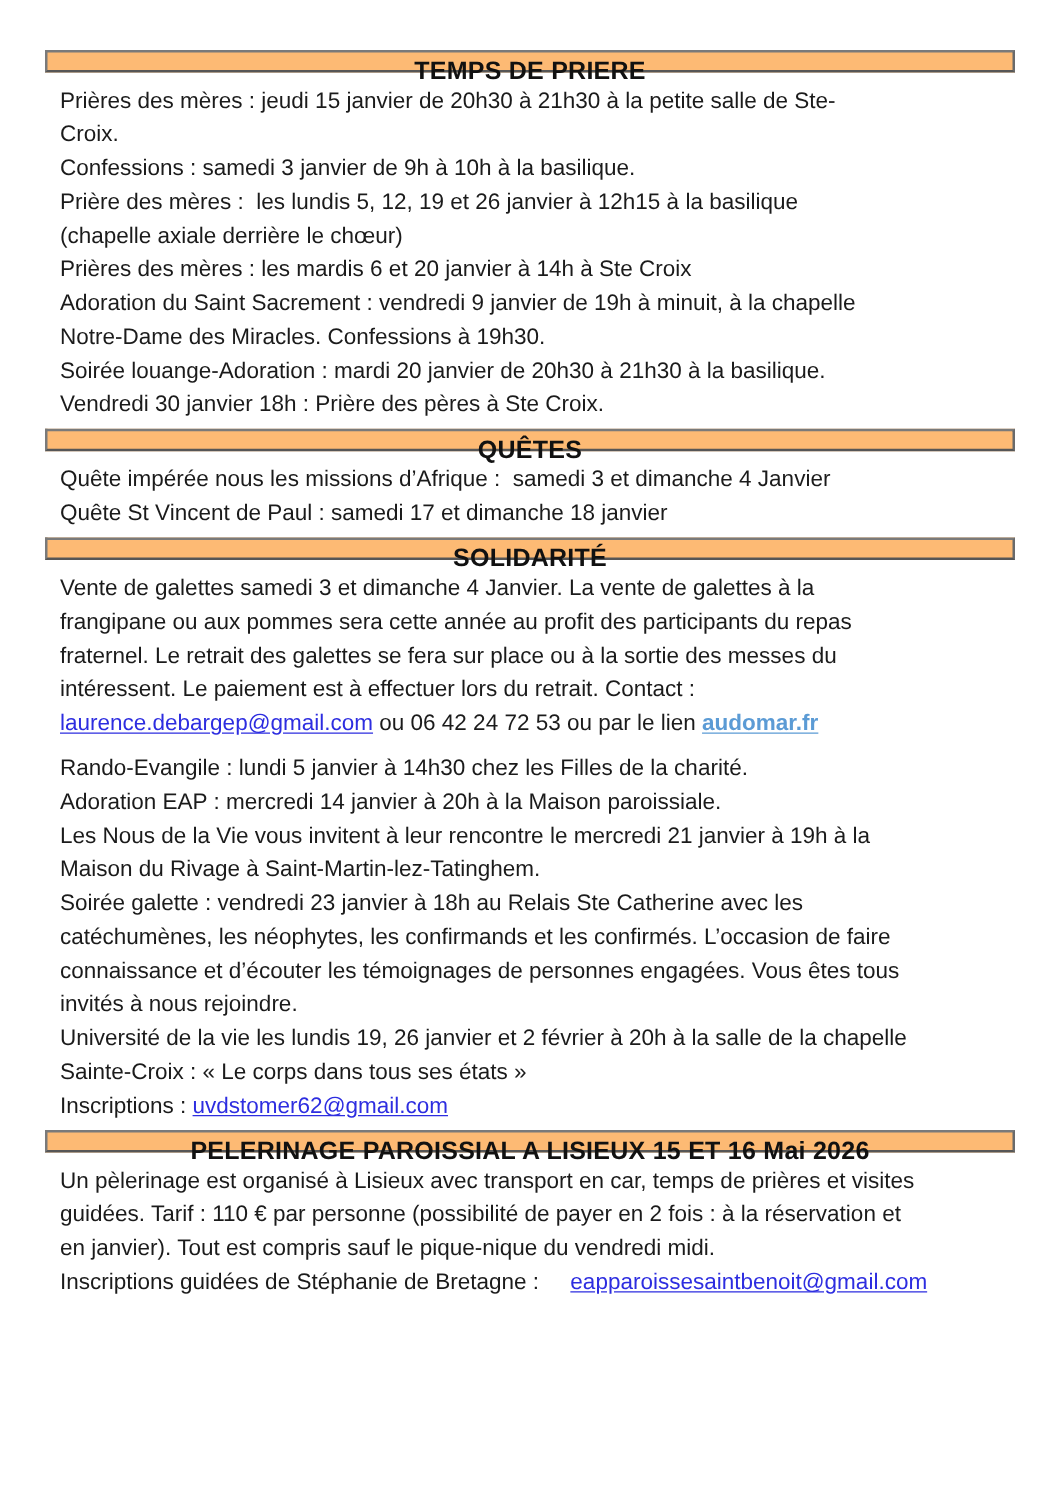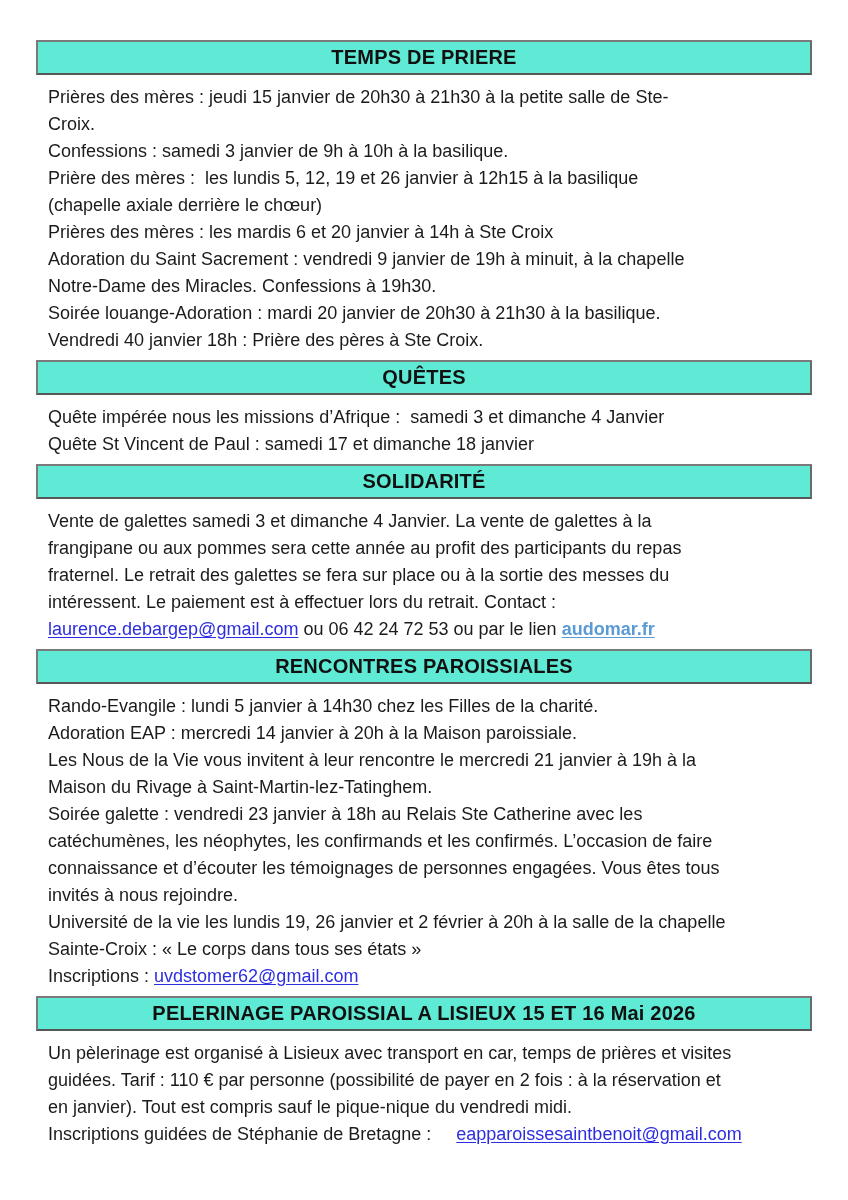--- a/index.html
+++ b/index.html
@@ -18,23 +18,23 @@
     box-sizing: border-box;
     width: 848px;
     height: 1200px;
     padding: 40px 36px 0 36px;
   }
   .section-header {
     box-sizing: border-box;
     border: 2px solid #7a7a7a;
     border-bottom-color: #565656;
     border-right-color: #6a6a6a;
-    background: #5eead4;
+    background: #fdba74;
     text-align: center;
-    height: 35px;
+    height: 18px;
     line-height: 31px;
     margin-top: 5px;
   }
   section:first-of-type .section-header { margin-top: 0; }
   .section-title {
     font-weight: bold;
     font-size: 20px;
     letter-spacing: 0.2px;
     color: #111111;
   }
@@ -65,42 +65,41 @@
       <div class="section-body">
         <div class="text-line"><span class="bold">Prières des mères : </span><span class="regular">jeudi 15 janvier de 20h30 à 21h30 à la petite salle de Ste-</span></div>
         <div class="text-line"><span class="regular">Croix.</span></div>
         <div class="text-line"><span class="bold">Confessions : </span><span class="regular">samedi 3 janvier de 9h à 10h à la basilique.</span></div>
         <div class="text-line"><span class="bold">Prière des mères :  </span><span class="regular">les lundis 5, 12, 19 et 26 janvier à 12h15 à la basilique</span></div>
         <div class="text-line"><span class="regular">(chapelle axiale derrière le chœur)</span></div>
         <div class="text-line"><span class="bold">Prières des mères : </span><span class="regular">les mardis 6 et 20 janvier à 14h à Ste Croix</span></div>
         <div class="text-line"><span class="bold">Adoration du Saint Sacrement : </span><span class="regular">vendredi 9 janvier de 19h à minuit, à la chapelle</span></div>
         <div class="text-line"><span class="regular">Notre-Dame des Miracles. Confessions à 19h30.</span></div>
         <div class="text-line"><span class="bold">Soirée louange-Adoration : </span><span class="regular">mardi 20 janvier de 20h30 à 21h30 à la basilique.</span></div>
-        <div class="text-line"><span class="bold">Vendredi 40 janvier </span><span class="regular">18h : Prière des pères à Ste Croix.</span></div>
+        <div class="text-line"><span class="bold">Vendredi 30 janvier </span><span class="regular">18h : Prière des pères à Ste Croix.</span></div>
       </div>
     </section>
     <section>
       <div class="section-header"><span class="section-title">QUÊTES</span></div>
       <div class="section-body">
         <div class="text-line"><span class="bold">Quête impérée nous les missions d’Afrique</span><span class="regular"> :  samedi 3 et dimanche 4 Janvier</span></div>
         <div class="text-line"><span class="bold">Quête St Vincent de Paul</span><span class="regular"> : samedi 17 et dimanche 18 janvier</span></div>
       </div>
     </section>
     <section>
       <div class="section-header"><span class="section-title">SOLIDARITÉ</span></div>
       <div class="section-body">
         <div class="text-line"><span class="bold">Vente de galettes </span><span class="regular">samedi 3 et dimanche 4 Janvier. La vente de galettes à la</span></div>
         <div class="text-line"><span class="regular">frangipane ou aux pommes sera cette année au profit des participants du repas</span></div>
         <div class="text-line"><span class="regular">fraternel. Le retrait des galettes se fera sur place ou à la sortie des messes du</span></div>
         <div class="text-line"><span class="regular">intéressent. Le paiement est à effectuer lors du retrait. Contact :</span></div>
         <div class="text-line"><a href="#" class="link">laurence.debargep@gmail.com</a><span class="regular"> ou 06 42 24 72 53 ou par le lien </span><a href="#" class="link-light">audomar.fr</a></div>
       </div>
     </section>
     <section>
-      <div class="section-header"><span class="section-title">RENCONTRES PAROISSIALES</span></div>
       <div class="section-body">
         <div class="text-line"><span class="bold">Rando-Evangile : </span><span class="regular">lundi 5 janvier à 14h30 chez les Filles de la charité.</span></div>
         <div class="text-line"><span class="bold">Adoration EAP : </span><span class="regular">mercredi 14 janvier à 20h à la Maison paroissiale.</span></div>
         <div class="text-line"><span class="bold">Les Nous de la Vie </span><span class="regular">vous invitent à leur rencontre le mercredi 21 janvier à 19h à la</span></div>
         <div class="text-line"><span class="regular">Maison du Rivage à Saint-Martin-lez-Tatinghem.</span></div>
         <div class="text-line"><span class="bold">Soirée galette : </span><span class="regular">vendredi 23 janvier à 18h au Relais Ste Catherine avec les</span></div>
         <div class="text-line"><span class="regular">catéchumènes, les néophytes, les confirmands et les confirmés. L’occasion de faire</span></div>
         <div class="text-line"><span class="regular">connaissance et d’écouter les témoignages de personnes engagées. Vous êtes tous</span></div>
         <div class="text-line"><span class="regular">invités à nous rejoindre.</span></div>
         <div class="text-line"><span class="bold">Université de la vie </span><span class="regular">les lundis 19, 26 janvier et 2 février à 20h à la salle de la chapelle</span></div>

